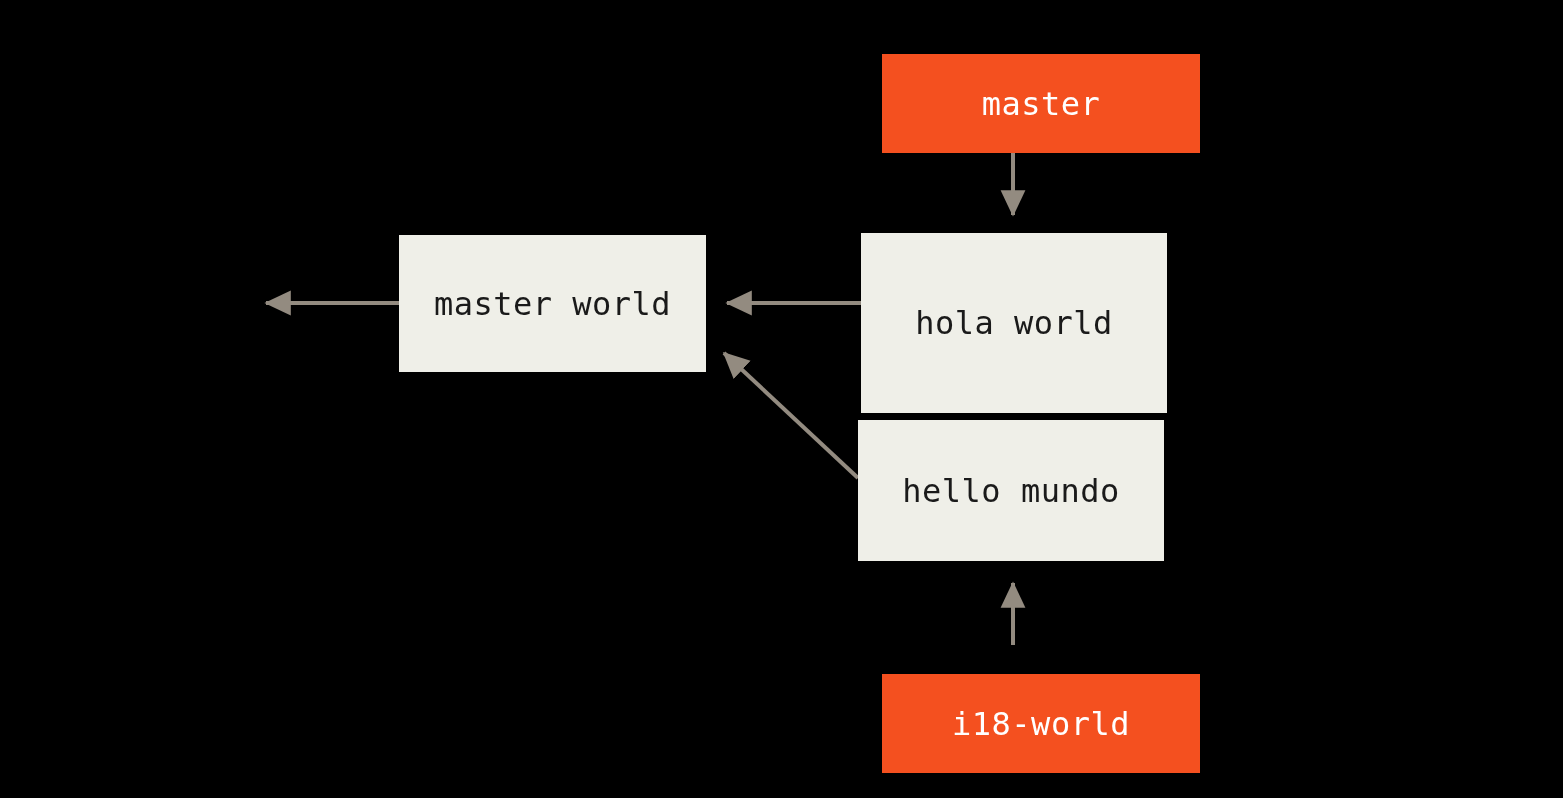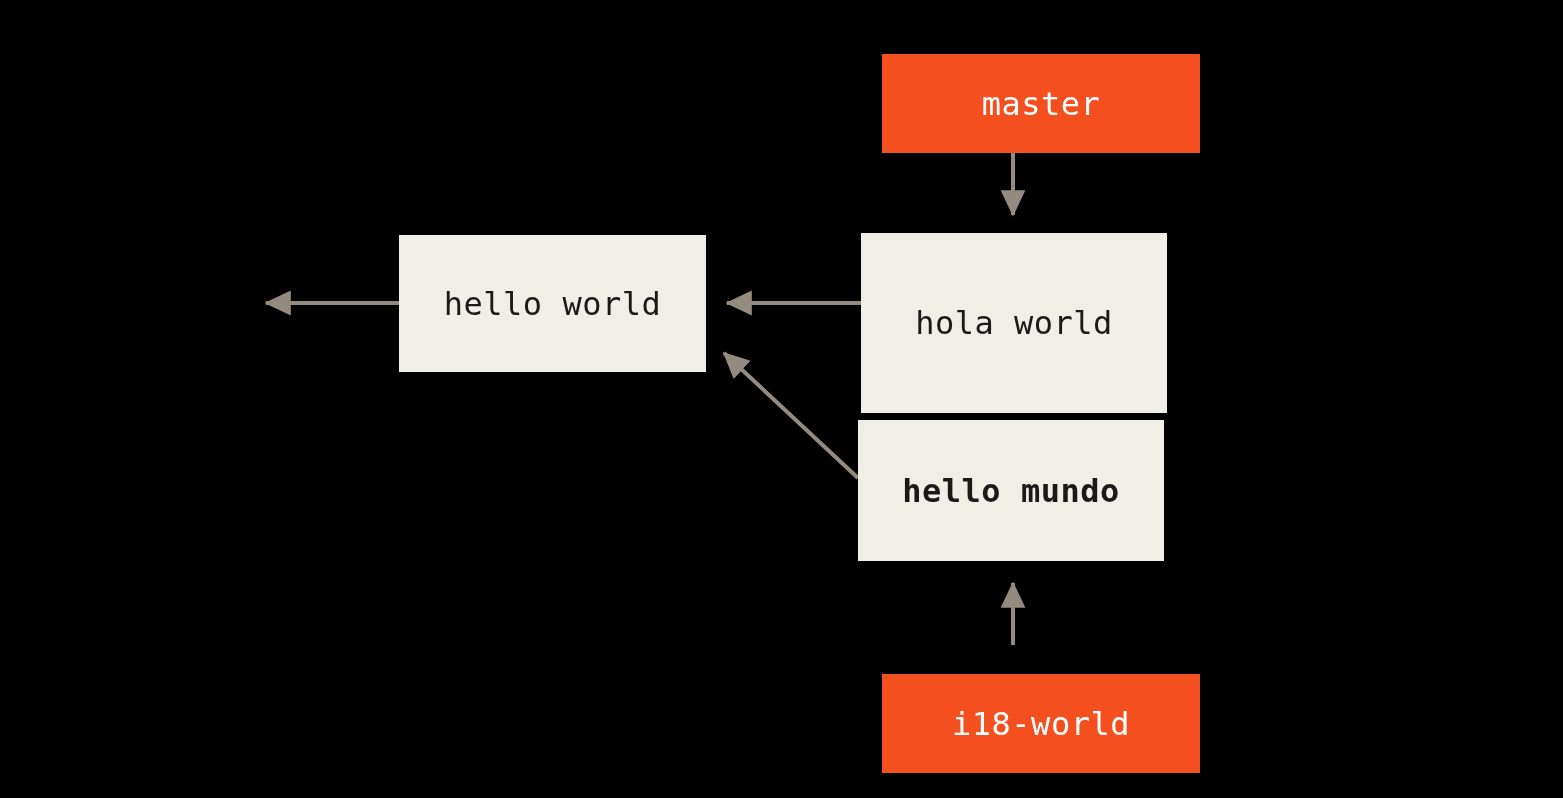--- a/index.html
+++ b/index.html
@@ -71,21 +71,21 @@
       <line x1="858" y1="478" x2="724" y2="353" stroke="#938B80" stroke-width="4" marker-end="url(#arrowhead)"></line>
     </g>
 
     <g>
       <line x1="1013" y1="645" x2="1013" y2="583" stroke="#938B80" stroke-width="4" marker-end="url(#arrowhead)"></line>
     </g>
   </svg>
 
   <div class="node branch" id="node-master" style="left: 882px; top: 54px; width: 318px; height: 99px;">master</div>
 
-  <div class="node commit" id="node-hello-world" style="left: 399px; top: 235px; width: 307px; height: 137px;">hello world</div>
+  <div class="node commit" id="node-hello-world" style="left: 399px; top: 235px; width: 307px; height: 137px;">master world</div>
 
   <div class="node commit" id="node-hola-world" style="left: 861px; top: 233px; width: 306px; height: 180px;">hola world</div>
 
-  <div class="node commit" id="node-hello-mundo" style="left: 858px; top: 420px; width: 306px; height: 141px; font-weight: bold;">hello mundo</div>
+  <div class="node commit" id="node-hello-mundo" style="left: 858px; top: 420px; width: 306px; height: 141px;">hello mundo</div>
 
   <div class="node branch" id="node-i18-world" style="left: 882px; top: 674px; width: 318px; height: 99px;">i18-world</div>
 
 </div>
 
 </body></html>

